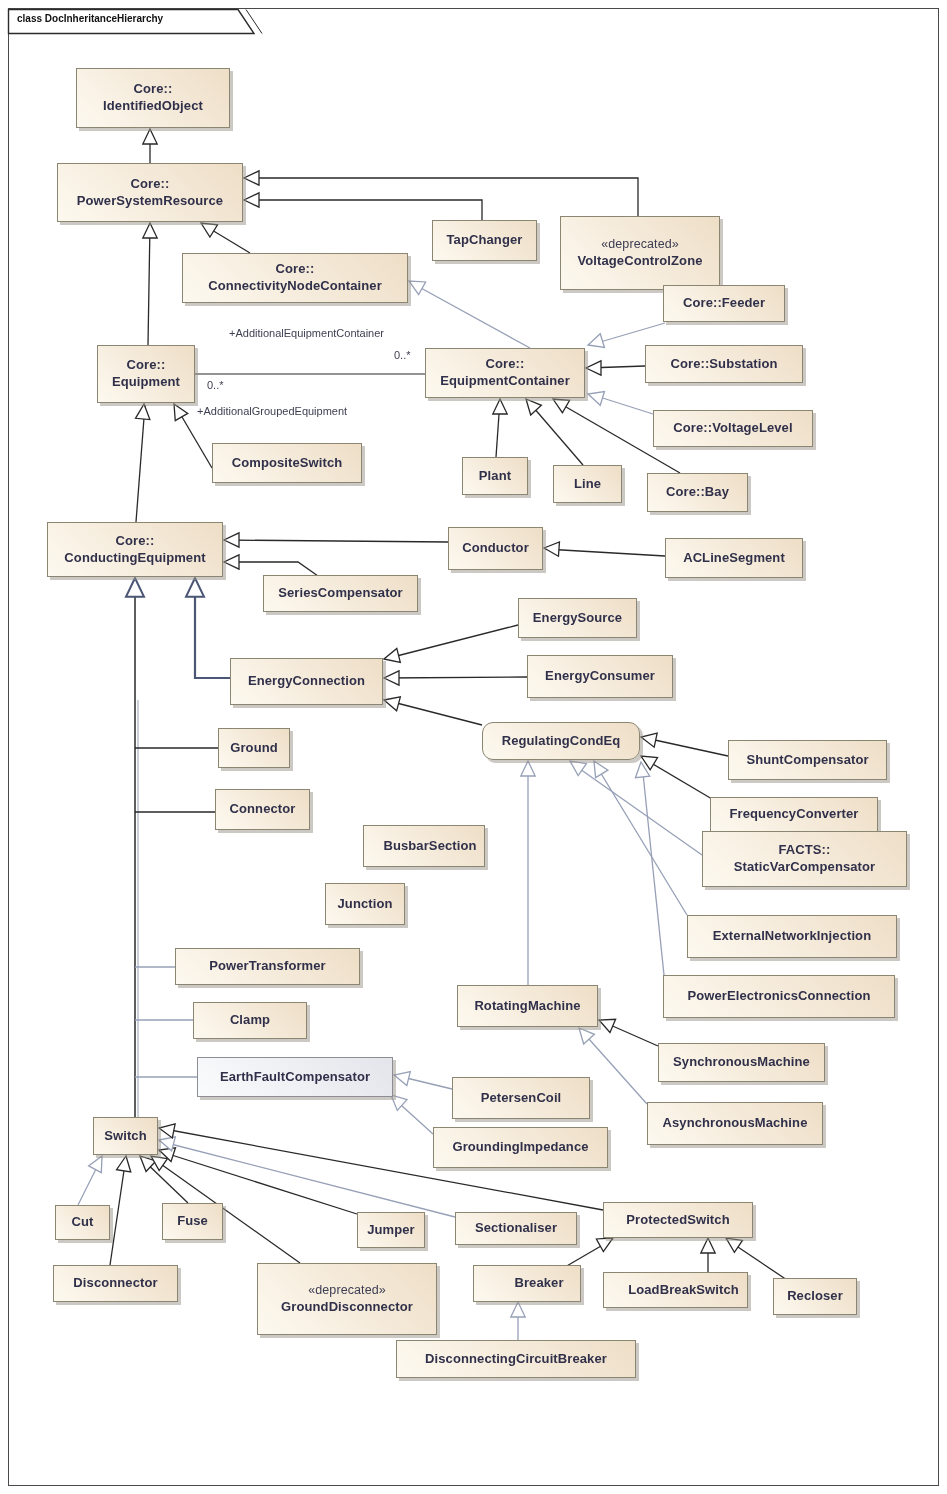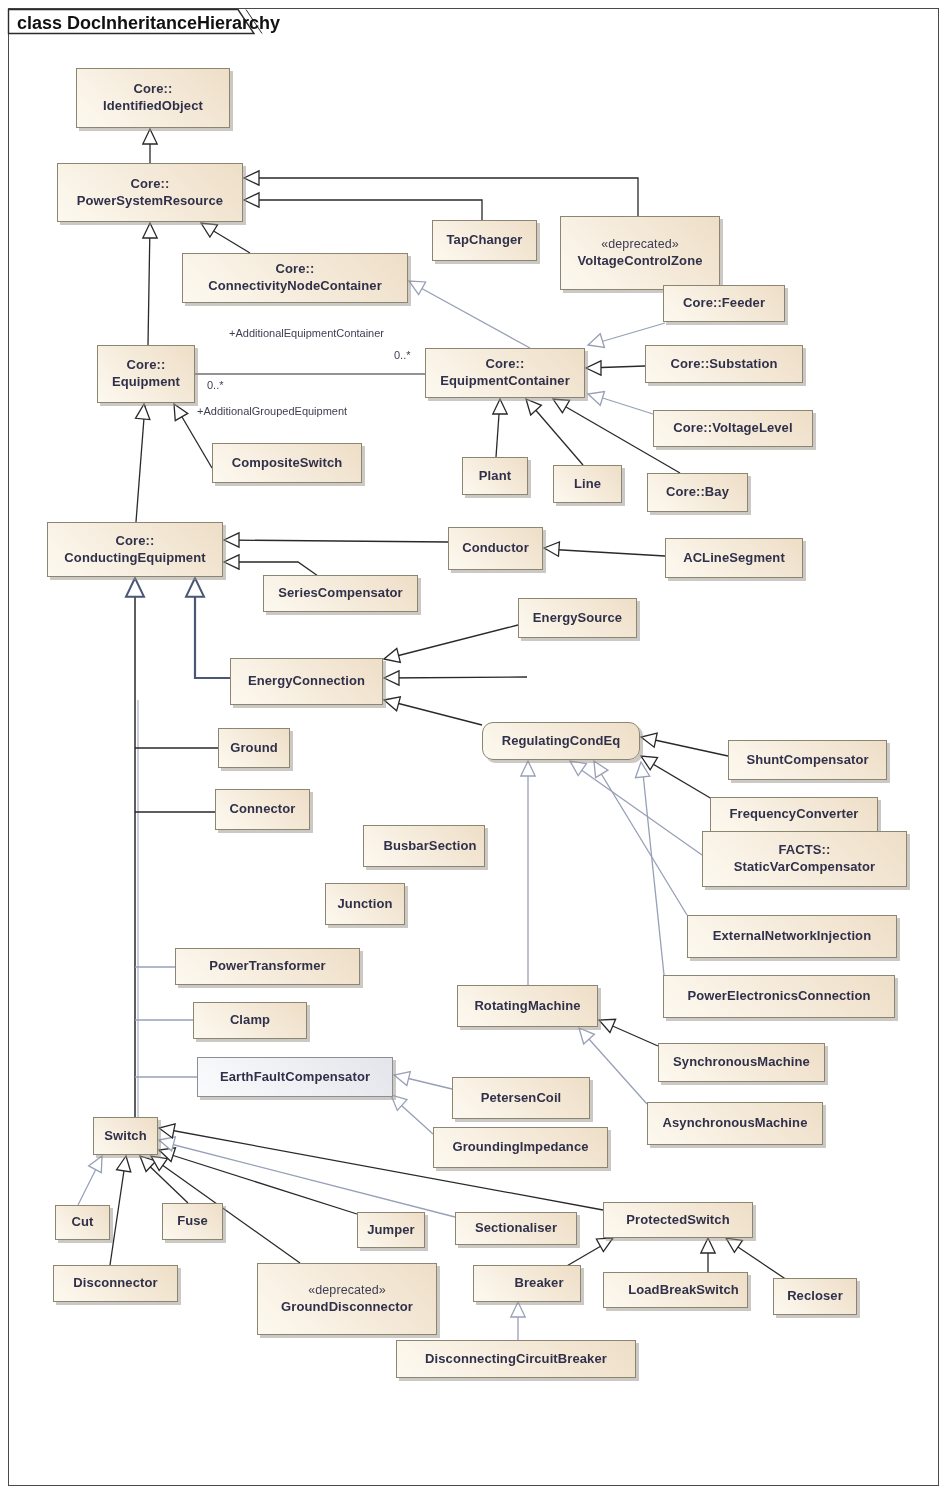--- a/index.html
+++ b/index.html
@@ -8,21 +8,21 @@
   #edges{position:absolute;left:0;top:0;z-index:1;}
   #nodes{position:absolute;left:0;top:0;width:100%;height:100%;z-index:2;pointer-events:none;}
   .uml-box{position:absolute;box-sizing:border-box;display:flex;flex-direction:column;
            align-items:center;justify-content:center;text-align:center;
            background:linear-gradient(45deg,#fdf9f0 0%,#eedec7 100%);
            border:1px solid #8a8672;box-shadow:3px 3px 0 rgba(153,148,137,.5);
            color:#30304a;font-weight:bold;font-size:13px;line-height:1.3;letter-spacing:.1px;}
   .uml-box.gray{background:linear-gradient(45deg,#fafbfc 0%,#e3e5eb 100%);border-color:#8d8d95;}
   .uml-box .stereo{font-weight:normal;font-size:12.5px;color:#3c3c52;}
   #title-tab-text{position:absolute;left:17px;top:13px;z-index:3;
-                  font-size:18px;font-weight:bold;color:#111;}
+                  font-size:10px;font-weight:bold;color:#111;}
   .assoc-label{position:absolute;z-index:2;font-size:11px;color:#3e3e52;white-space:nowrap;}
   #caption{position:absolute;left:210px;top:1498px;width:620px;z-index:2;text-align:center;
            font-size:21px;color:#1c1c1c;}
 </style>
 </head>
 <body>
 
 <div id="stage">
   <svg id="edges" width="947" height="1494" viewBox="0 0 947 1494">
       <rect x="8.5" y="8.5" width="930" height="1477" fill="none" stroke="#4a4a4a" stroke-width="1"></rect>
@@ -184,20 +184,23 @@
       </div>
       <div class="uml-box" style="left: 263px; top: 575px; width: 155px; height: 37px;">
         <div>SeriesCompensator</div>
       </div>
       <div class="uml-box" style="left: 518px; top: 598px; width: 119px; height: 40px;">
         <div>EnergySource</div>
       </div>
       <div class="uml-box" style="left: 230px; top: 658px; width: 153px; height: 47px;">
         <div>EnergyConnection</div>
       </div>
+      <div class="uml-box" style="left: 527px; top: 655px; width: 146px; height: 43px;">
+        <div>EnergyConsumer</div>
+      </div>
       <div class="uml-box" style="left: 218px; top: 728px; width: 72px; height: 40px;">
         <div>Ground</div>
       </div>
       <div class="uml-box" style="left: 482px; top: 722px; width: 158px; height: 38px; border-radius: 11px;">
         <div>RegulatingCondEq</div>
       </div>
       <div class="uml-box" style="left: 728px; top: 740px; width: 159px; height: 40px;">
         <div>ShuntCompensator</div>
       </div>
       <div class="uml-box" style="left: 215px; top: 789px; width: 95px; height: 41px;">

